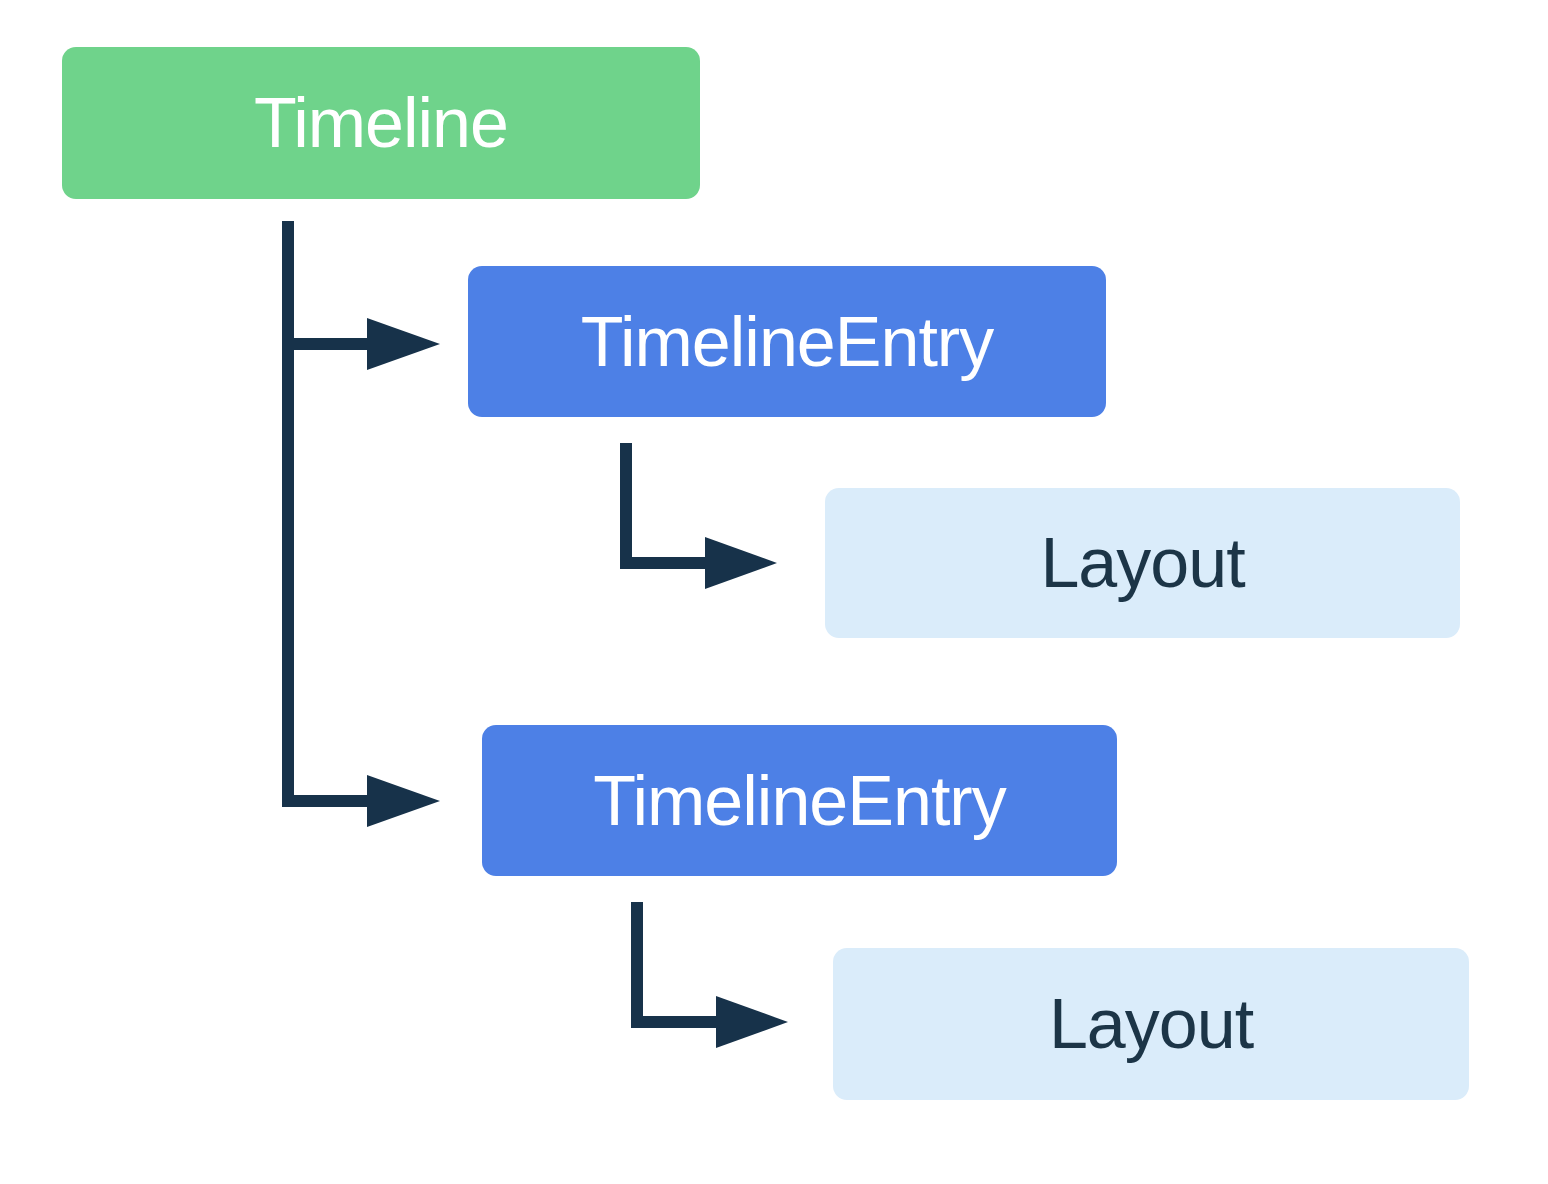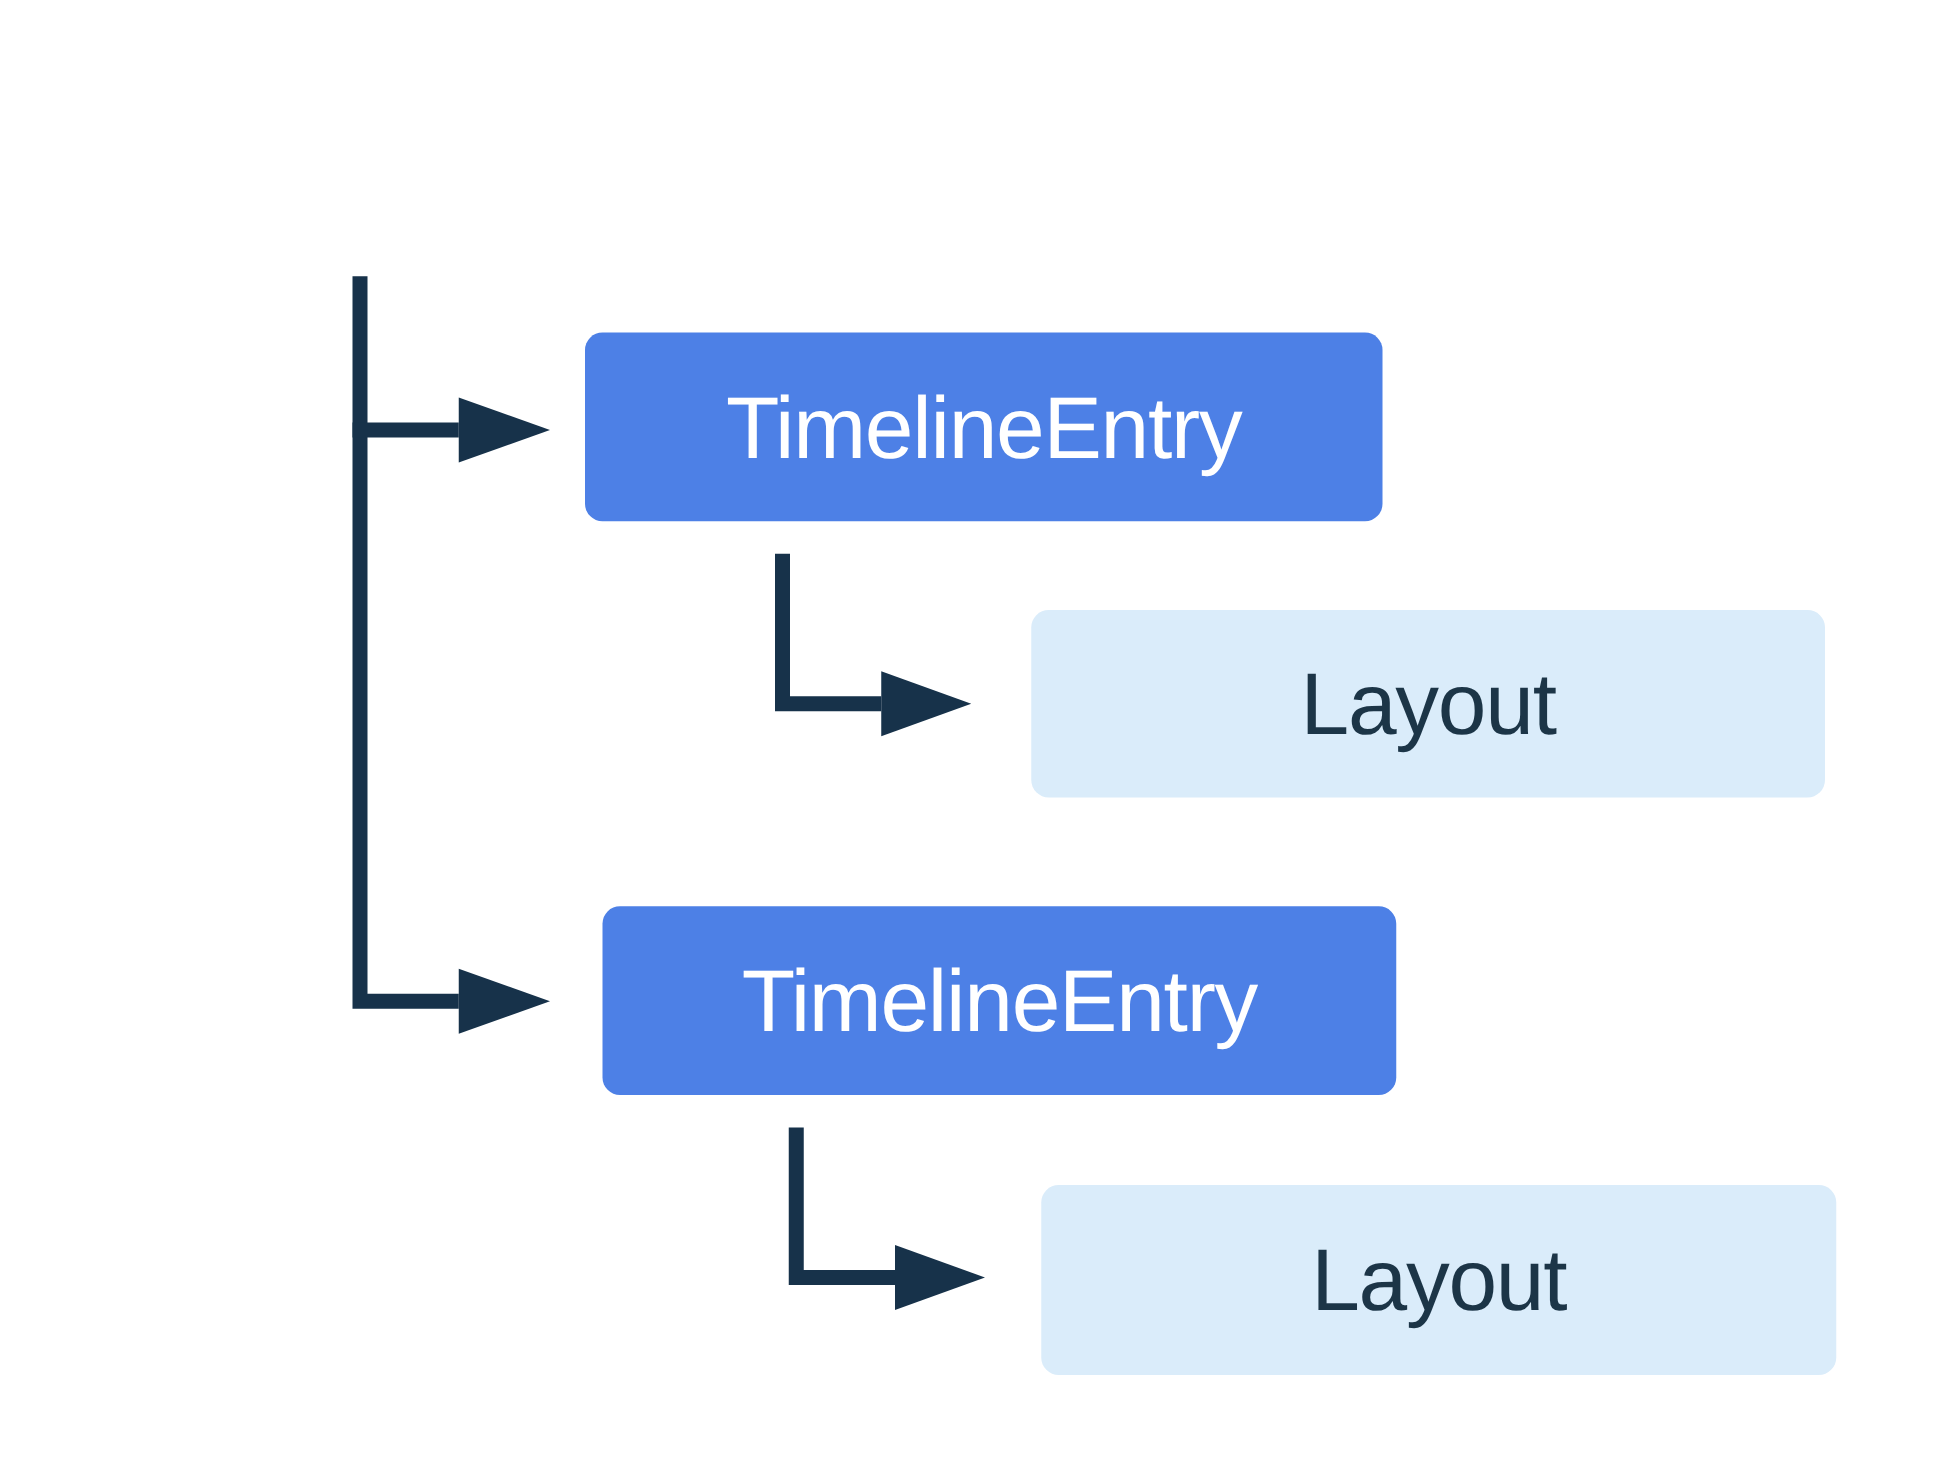--- a/index.html
+++ b/index.html
@@ -76,20 +76,23 @@
     <path class="arrow" d="M 367 318 L 440 344 L 367 370 Z"></path>
     <path class="arrow" d="M 367 775 L 440 801 L 367 827 Z"></path>
 
     <path class="line" d="M 626 443 L 626 563 L 705 563"></path>
     <path class="arrow" d="M 705 537 L 777 563 L 705 589 Z"></path>
 
     <path class="line" d="M 637 902 L 637 1022 L 716 1022"></path>
     <path class="arrow" d="M 716 996 L 788 1022 L 716 1048 Z"></path>
   </svg>
 
+  <div class="node node-root">
+    <span>Timeline</span>
+  </div>
 
   <div class="node node-entry1">
     <span>TimelineEntry</span>
   </div>
 
   <div class="node node-layout1">
     <span>Layout</span>
   </div>
 
   <div class="node node-entry2">

